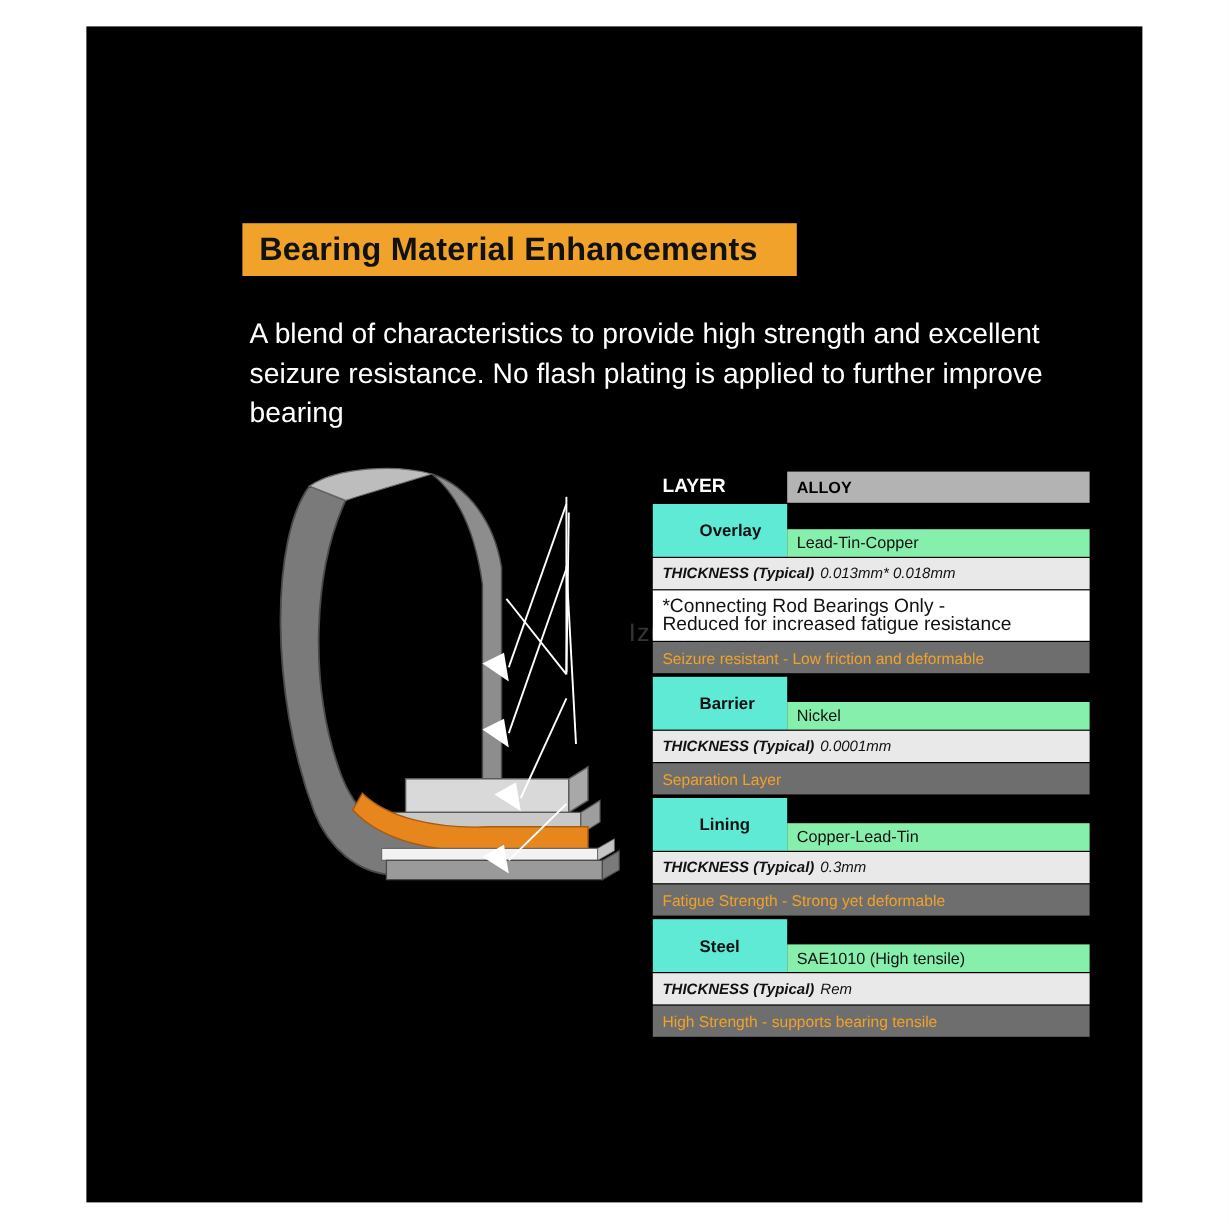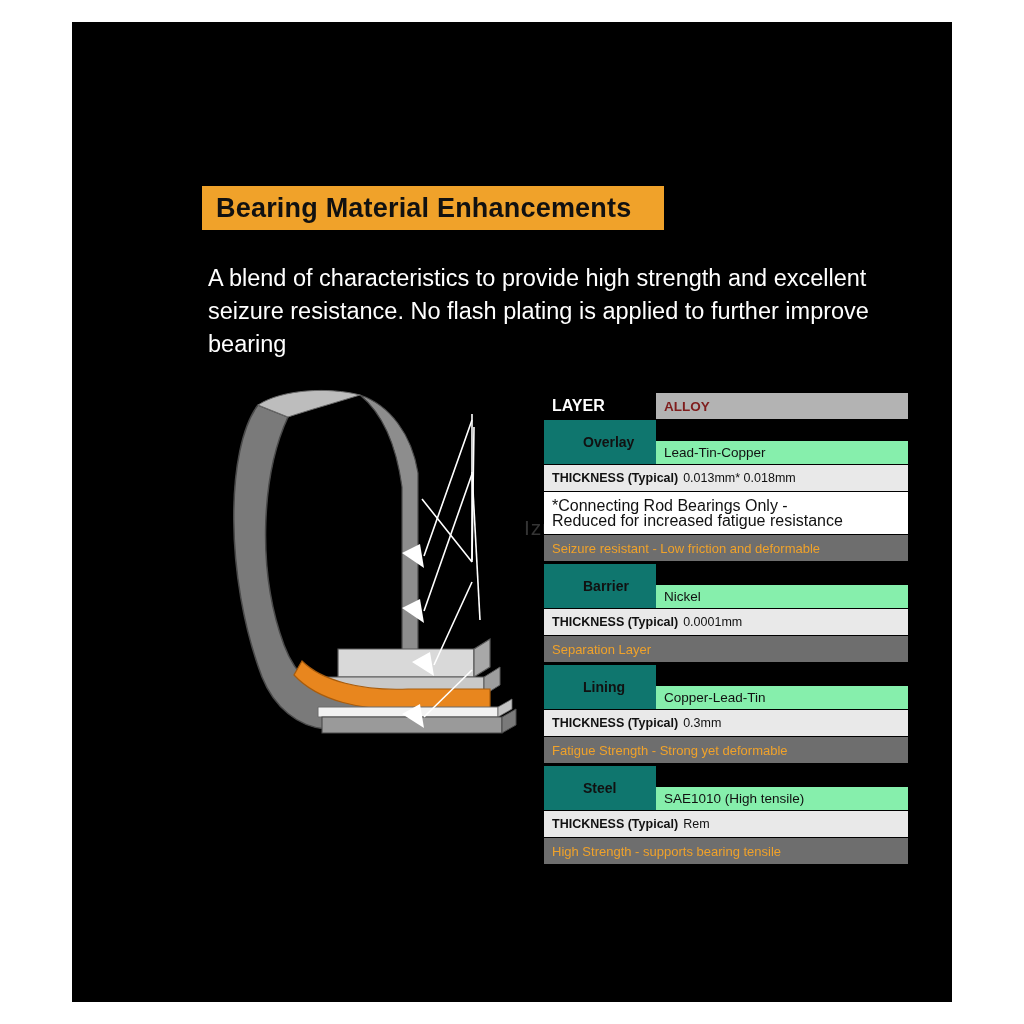--- a/index.html
+++ b/index.html
@@ -108,43 +108,44 @@
   }
 
   .row-head .c-label {
     background: #000000;
     color: #ffffff;
     font-weight: bold;
     font-size: 16px;
   }
   .row-head .c-value {
     background: #b3b3b3;
-    color: #7f1d1d;
+    color: #000000;
     font-weight: bold;
     font-size: 13.5px;
   }
 
   .row-layer .c-label {
-    background: #0f766e;
+    background: #5eead4;
     color: #111111;
     font-weight: bold;
     font-size: 14px;
     padding-left: 39px;
   }
   .row-layer .c-value {
     background: #86efac;
     color: #111111;
     font-size: 13.5px;
     margin-top: 21px;
   }
 
   .row-thick .c-full {
     background: #e9e9e9;
     color: #111111;
     font-size: 12.5px;
+    font-style: italic;
   }
   .row-thick b {
     font-weight: bold;
     margin-right: 5px;
   }
 
   .row-note .c-full {
     background: #ffffff;
     color: #111111;
     font-size: 16px;

